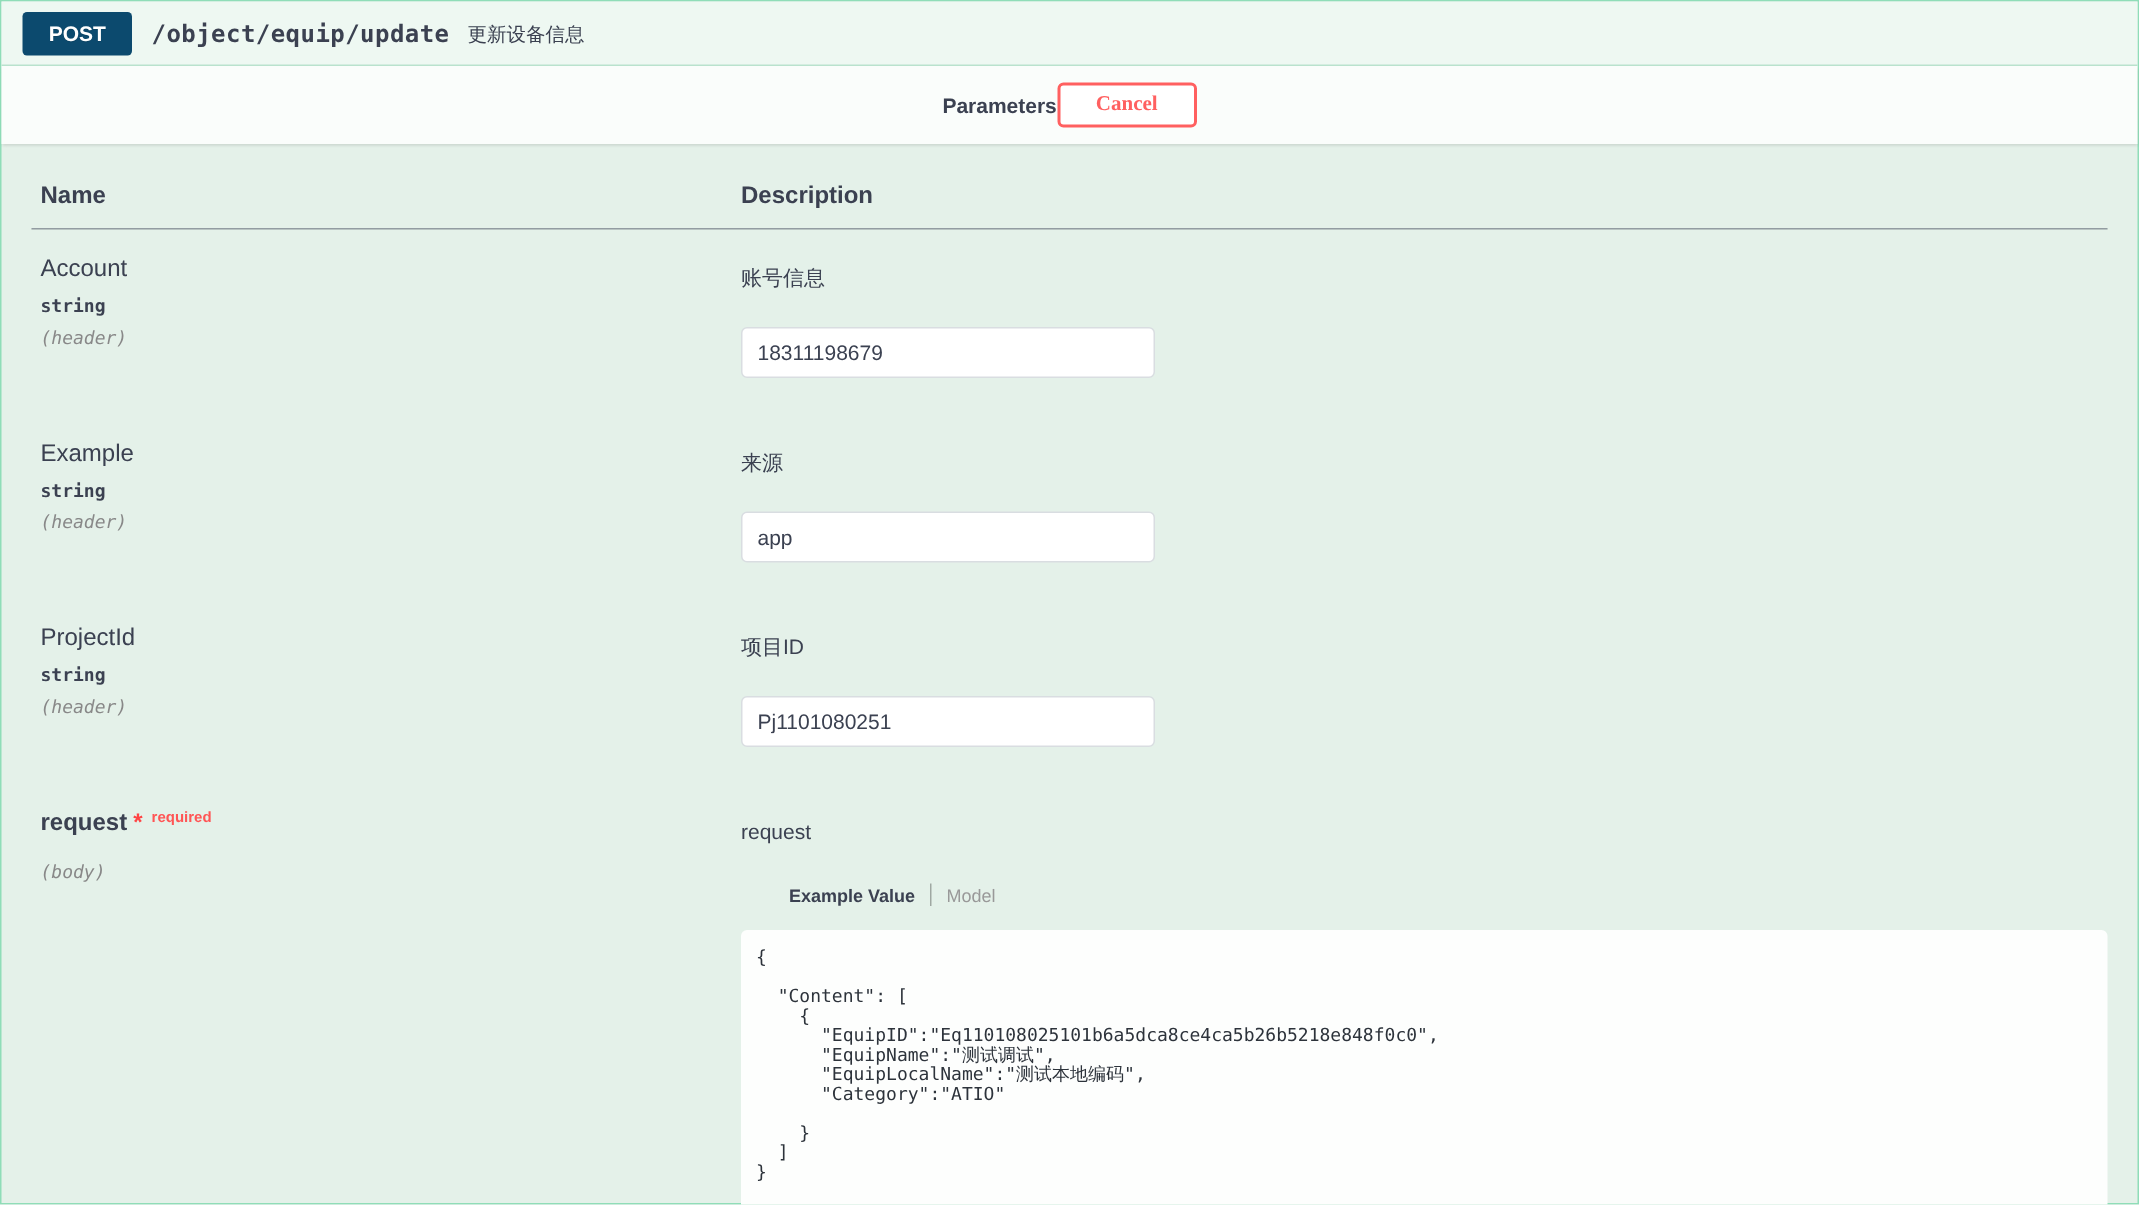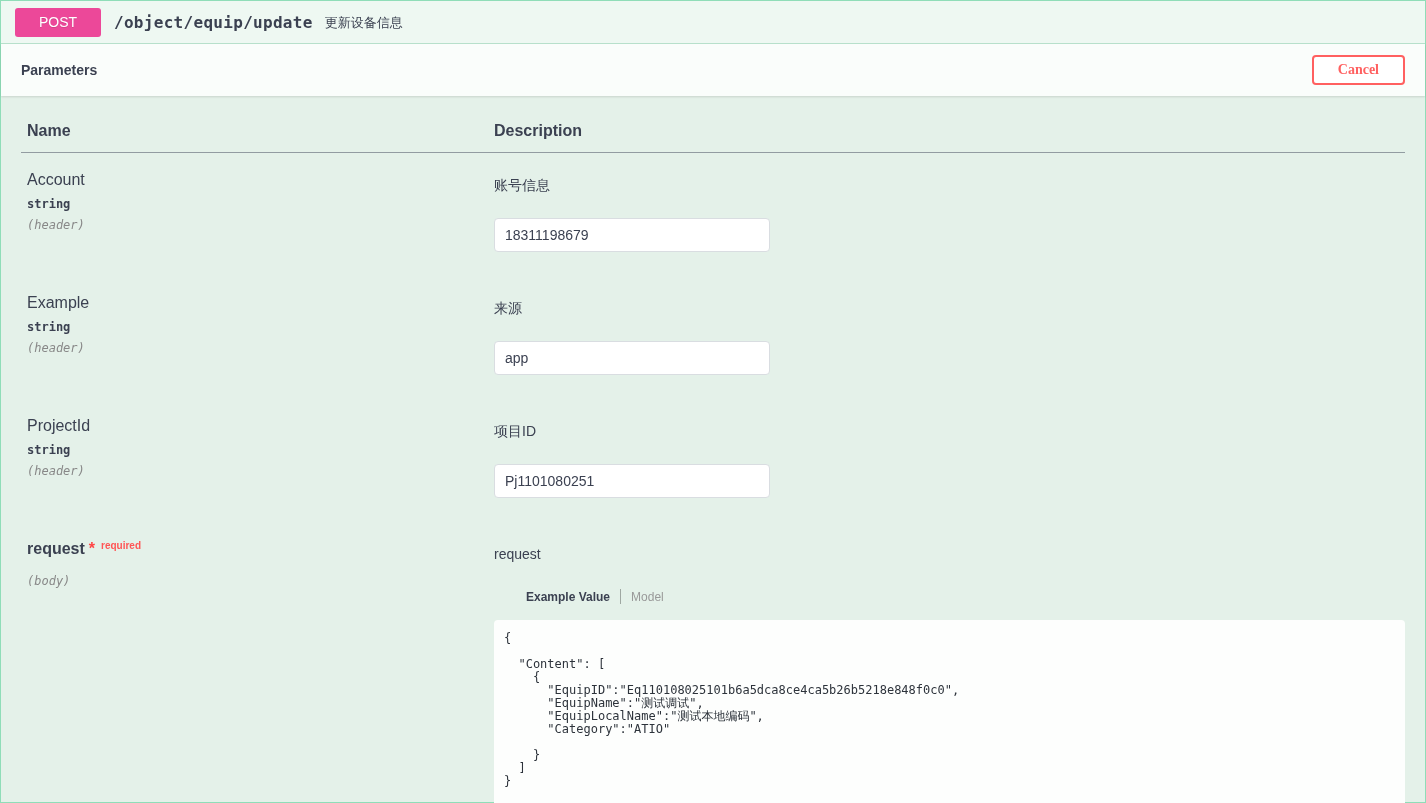--- a/index.html
+++ b/index.html
@@ -19,42 +19,42 @@
   
   .opblock-summary {
     height: 43px;
     background: #eef8f2;
     border-bottom: 1px solid #b9e2cd;
     display: flex; align-items: center;
     padding: 0 14px;
     cursor: pointer;
   }
   .post-badge {
-    background: #ec4899; color: #fff;
-    font-weight: normal; font-size: 14px;
-    width: 86px; height: 29px; line-height: 29px;
+    background: #0c4a6e; color: #fff;
+    font-weight: bold; font-size: 14px;
+    width: 73px; height: 29px; line-height: 29px;
     text-align: center; border-radius: 3px;
     text-shadow: 0 1px 0 rgba(0,0,0,.1);
     flex: 0 0 auto;
   }
   .opblock-path {
     font-family: "DejaVu Sans Mono", monospace;
     font-size: 16px; font-weight: bold; color: #3b4151;
     margin-left: 13px; letter-spacing: .3px;
   }
   .opblock-desc {
     font-size: 13px; color: #3b4151; margin-left: 12px; margin-top: 2px;
   }
 
   
   .section-header {
     height: 52px;
     background: #fafdfb;
     box-shadow: 0 1px 2px rgba(0,0,0,.12);
-    display: flex; align-items: center; justify-content: space-between;
+    display: flex; align-items: center; justify-content: center;
     padding: 0 20px;
     position: relative; z-index: 2;
   }
   .section-title { font-size: 14px; font-weight: bold; color: #3b4151; }
   .cancel-btn {
     border: 2px solid #ff6060; color: #ff6060;
     background: rgba(255,255,255,.85);
     font-family: Liberation Serif, serif;
     font-weight: bold; font-size: 14px;
     padding: 5px 24px; border-radius: 4px;

